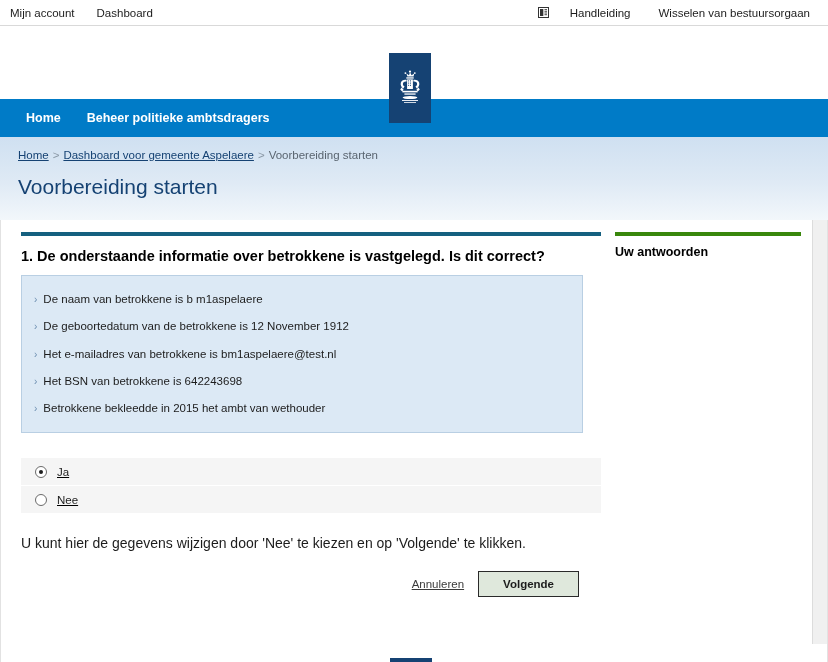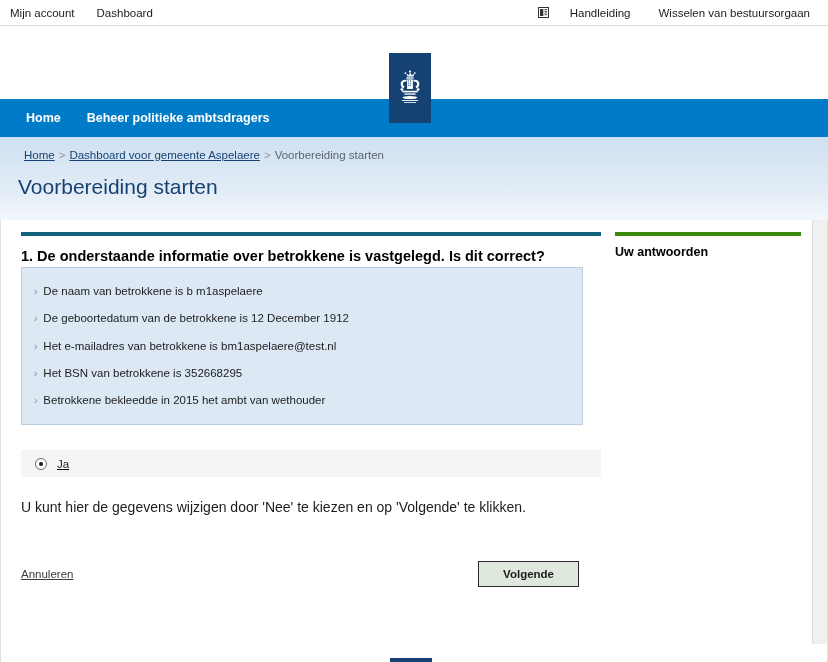--- a/index.html
+++ b/index.html
@@ -83,21 +83,21 @@
 
   
   .titleband {
     background: linear-gradient(to bottom, #cfe0f1 0%, #dfeaf5 55%, #f2f7fb 100%);
     padding: 12px 0 0 0;
     height: 83px;
   }
   .crumbs {
     font-size: 11.5px;
     color: #5a6570;
-    padding-left: 24px;
+    padding-left: 18px;
     white-space: nowrap;
   }
   .crumbs a {
     color: #154273;
     text-decoration: underline;
   }
   .crumb-sep { color: #8a98a5; padding: 0 4px; }
   .page-title {
     font-size: 21px;
     color: #154273;
@@ -129,21 +129,21 @@
     height: 4px;
     background: #15607f;
     margin-bottom: 10px;
   }
   .q-title {
     font-size: 14.5px;
     font-weight: bold;
     color: #000000;
     line-height: 1.45;
     width: 560px;
-    margin: 0 0 0 0;
+    margin: 0 0 8px 0;
   }
 
   .info-panel {
     width: 562px;
     background: #dce9f5;
     border: 1px solid #b9cfe3;
     padding: 10px 0 10px 0;
   }
   .info-item {
     display: flex;
@@ -189,24 +189,24 @@
     background: #1c1c1c;
   }
 
   .hint {
     font-size: 14px;
     color: #1c1c1c;
     margin-top: 22px;
   }
 
   .actions {
-    margin-top: 46px;
+    margin-top: 20px;
     width: 558px;
     display: flex;
-    justify-content: space-between;
+    justify-content: flex-end;
     align-items: center;
     gap: 14px;
   }
   .cancel-link {
     font-size: 11.5px;
     color: #3b3b3b;
     text-decoration: underline;
   }
   .next-btn {
     background: #dfe8dc;
@@ -333,41 +333,45 @@
 
     <div class="q-title">1. De onderstaande informatie over betrokkene is vastgelegd. Is dit correct?</div>
 
     <div class="info-panel">
       <div class="info-item">
         <span class="chev">›</span>
         <span>De naam van betrokkene is b m1aspelaere</span>
       </div>
       <div class="info-item">
         <span class="chev">›</span>
-        <span>De geboortedatum van de betrokkene is 12 December 1912</span>
+        <span>De geboortedatum van de betrokkene is 12 November 1912</span>
       </div>
       <div class="info-item">
         <span class="chev">›</span>
         <span>Het e-mailadres van betrokkene is bm1aspelaere@test.nl</span>
       </div>
       <div class="info-item">
         <span class="chev">›</span>
-        <span>Het BSN van betrokkene is 352668295</span>
+        <span>Het BSN van betrokkene is 642243698</span>
       </div>
       <div class="info-item">
         <span class="chev">›</span>
         <span>Betrokkene bekleedde in 2015 het ambt van wethouder</span>
       </div>
     </div>
 
     <div class="options">
       <div class="option-row">
         <span class="radio checked"></span>
         <span>Ja</span>
       </div>
+      <div class="option-row">
+        <span class="radio"></span>
+        <span>Nee</span>
+      </div>
     </div>
 
     <div class="hint">U kunt hier de gegevens wijzigen door 'Nee' te kiezen en op 'Volgende' te klikken.</div>
 
     <div class="actions">
       <a href="#" class="cancel-link">Annuleren</a>
       <button class="next-btn">Volgende</button>
     </div>
 
   </div>

